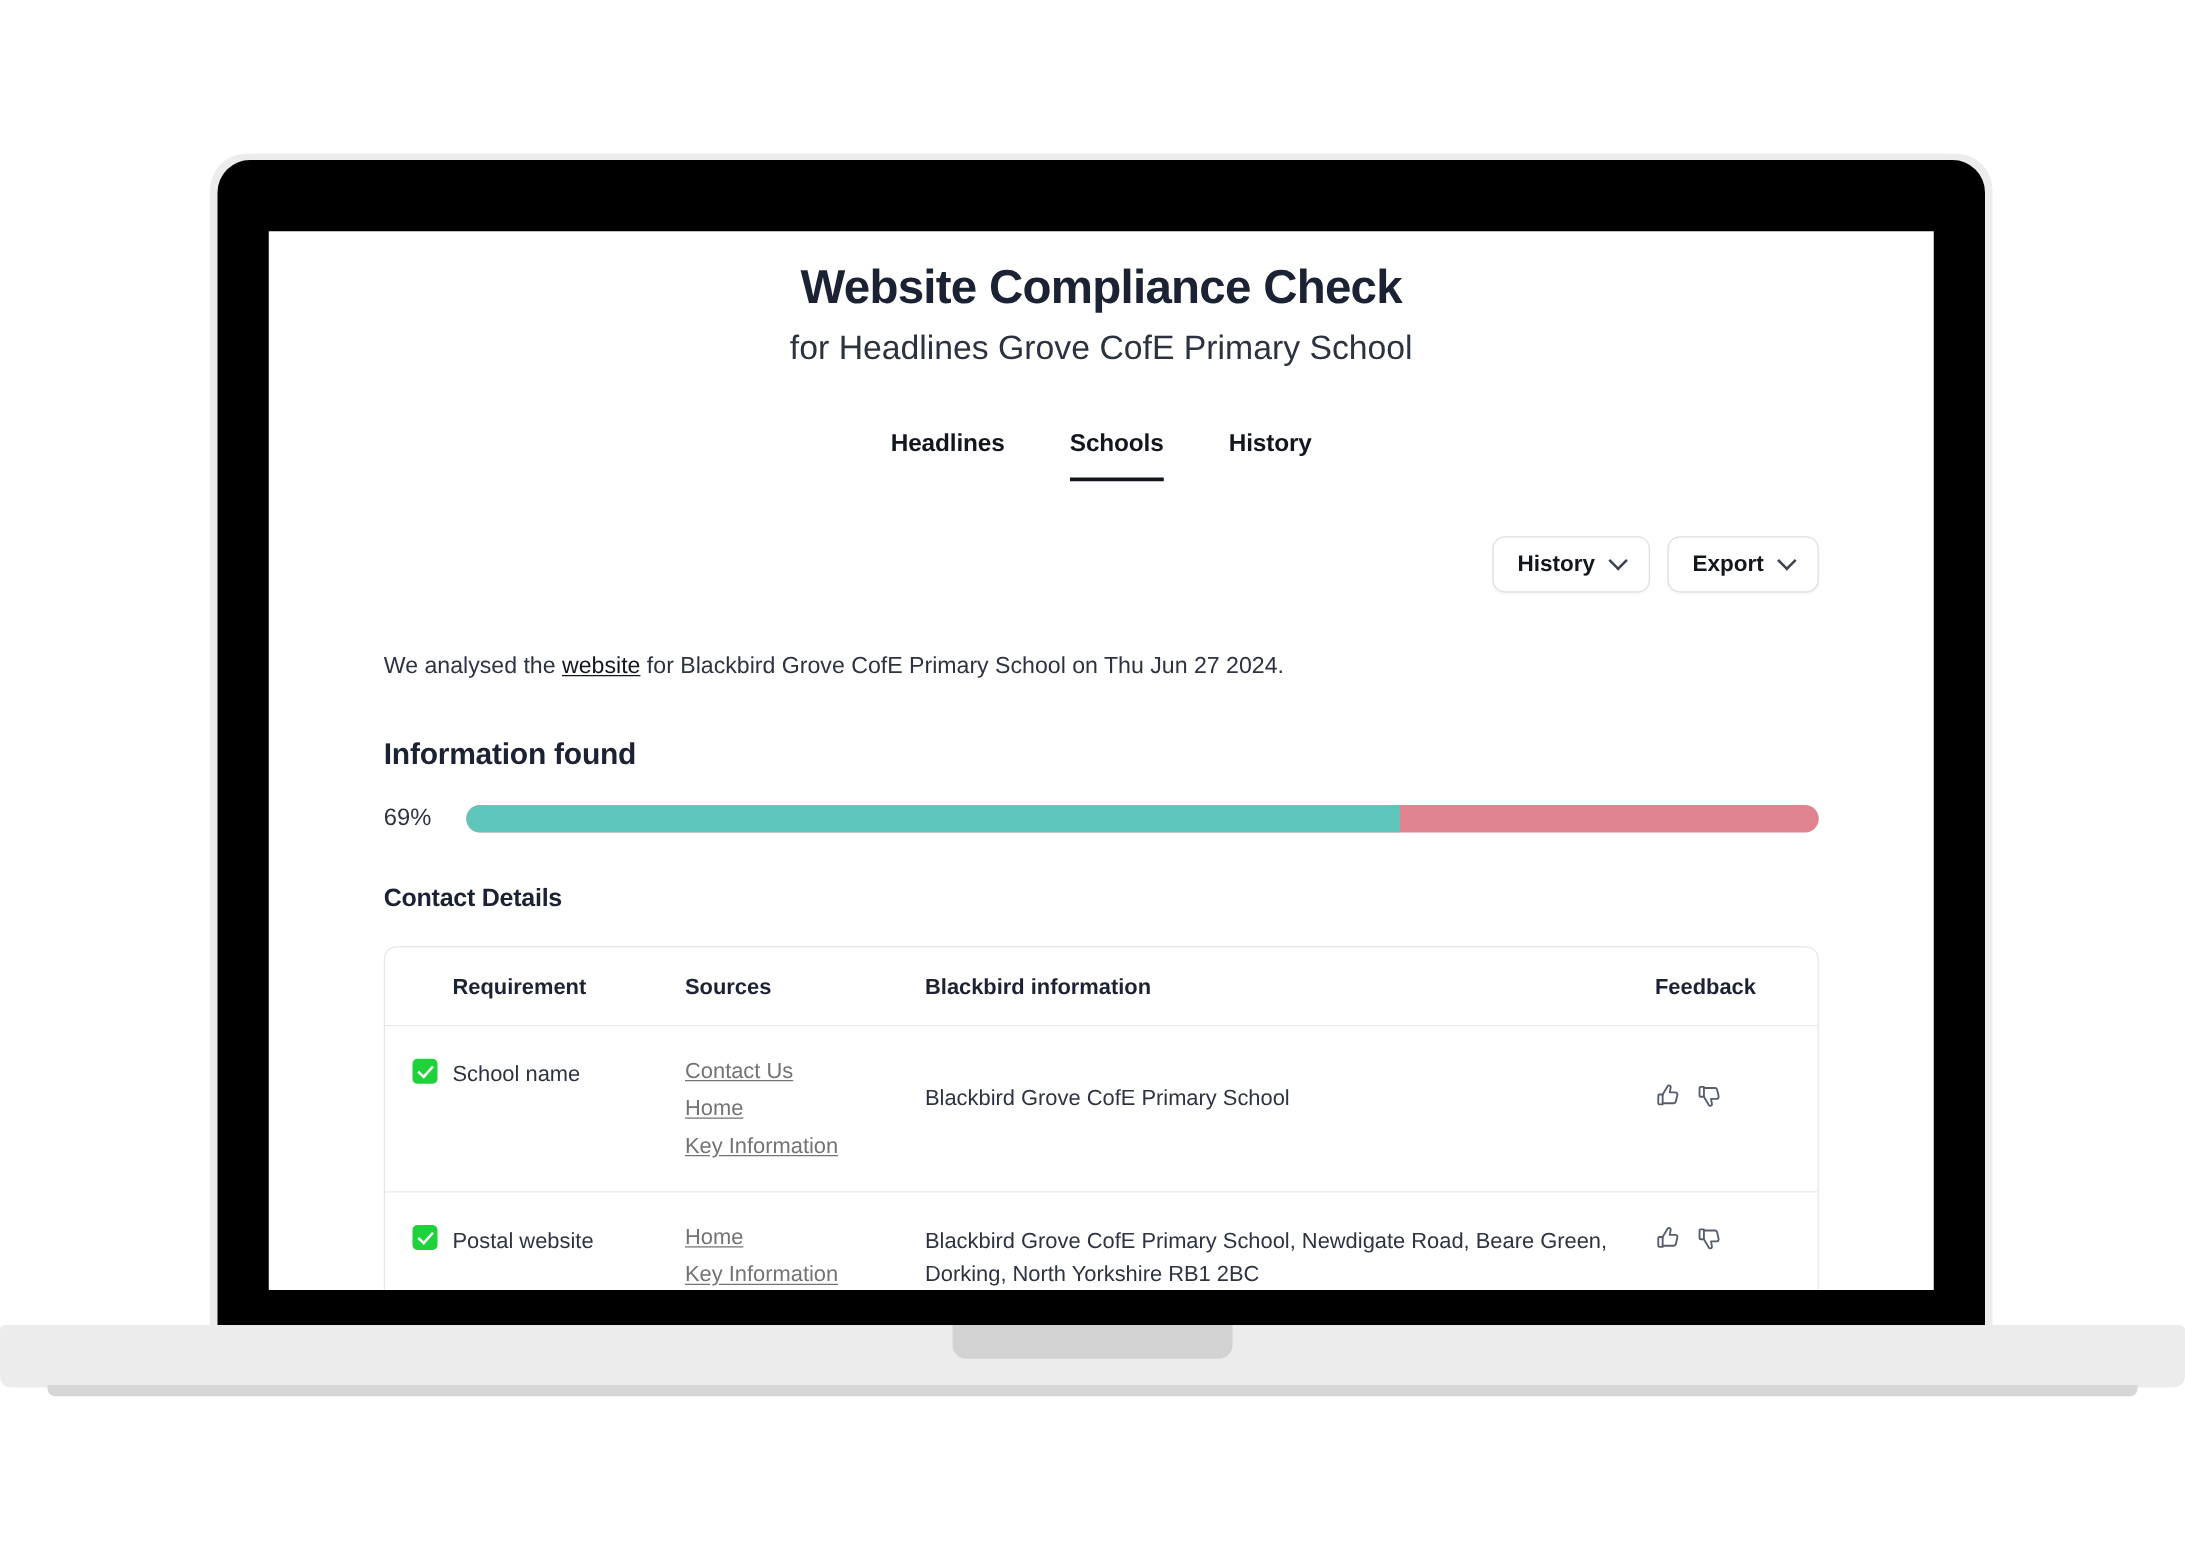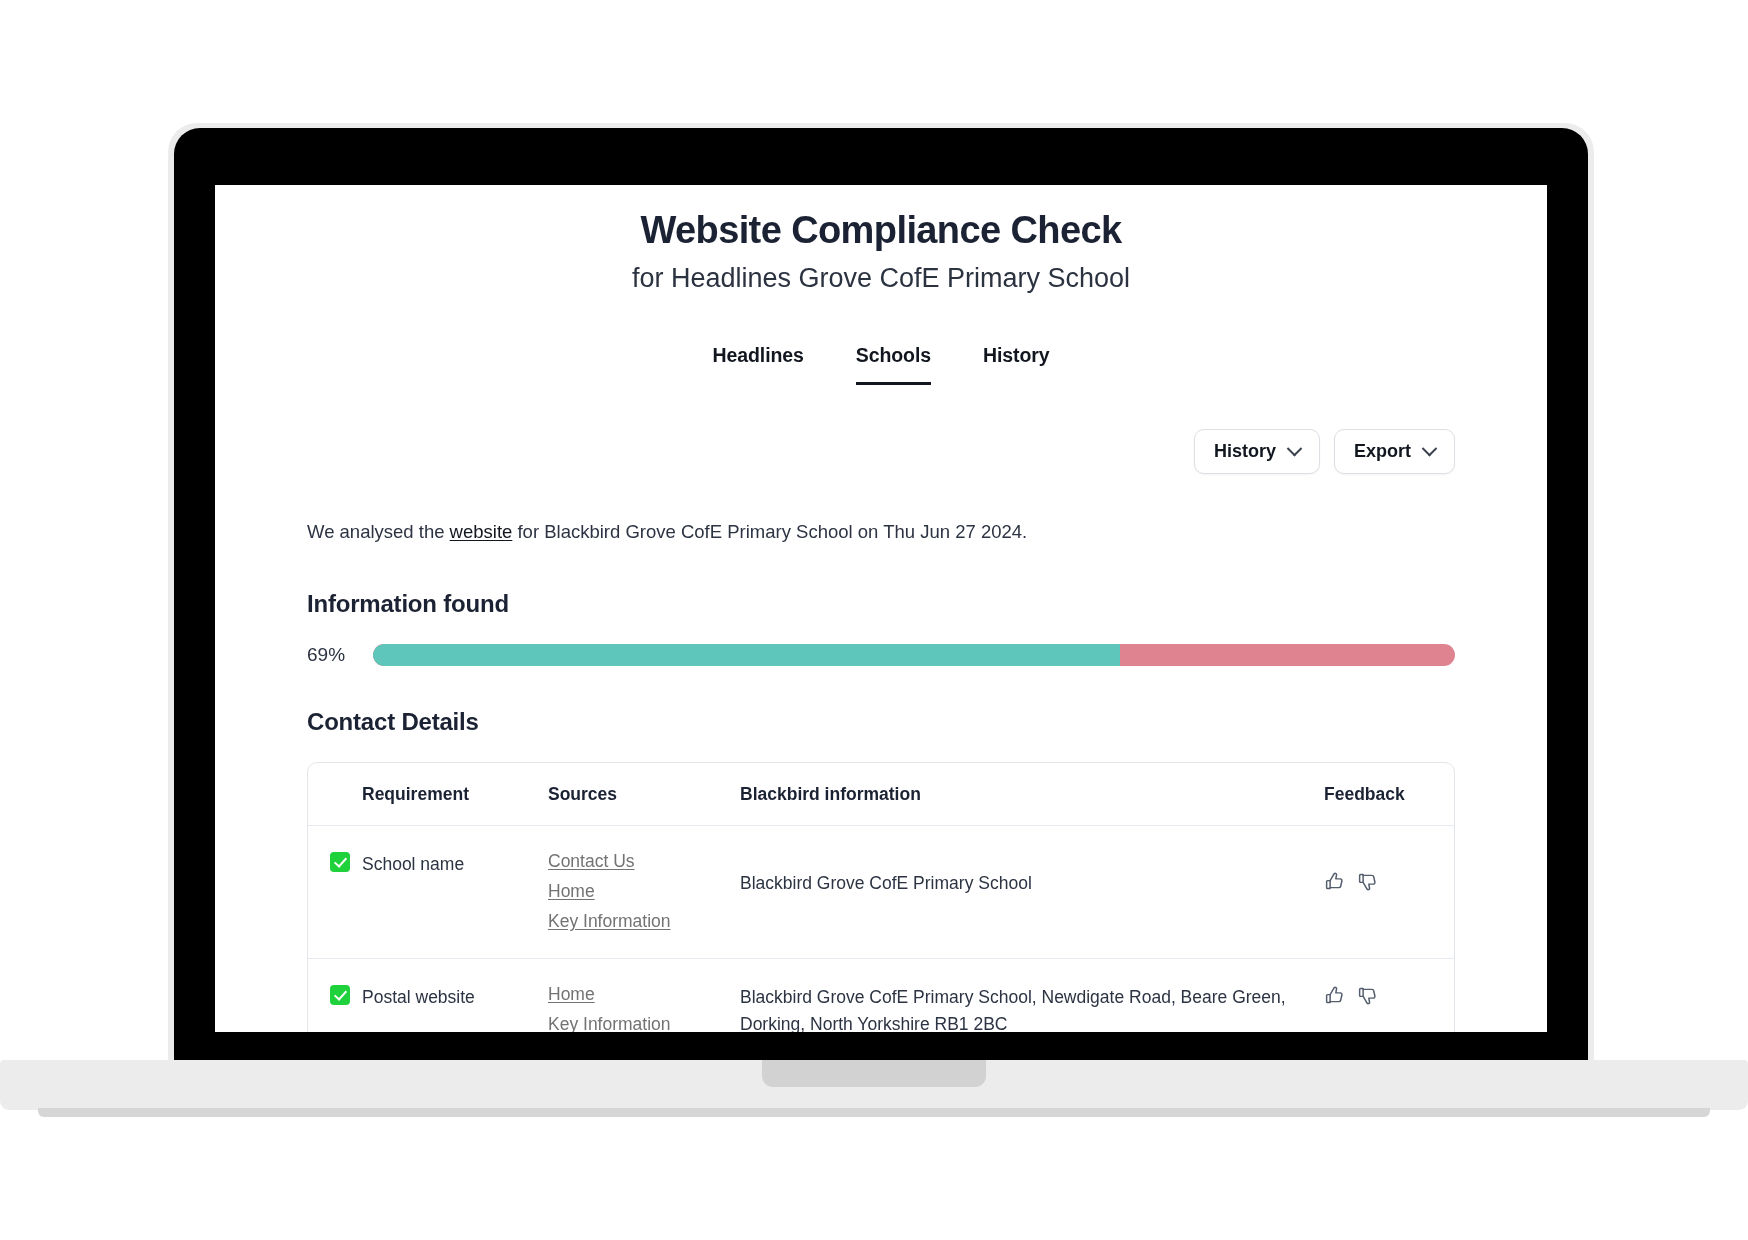--- a/index.html
+++ b/index.html
@@ -151,21 +151,21 @@
   .bar {
     flex: 1;
     height: 22px;
     border-radius: 11px;
     overflow: hidden;
     display: flex;
     background: #e08391;
   }
   .bar-fill { height: 100%; background: #5fc6bb; border-radius: 11px 0 0 11px; }
 
-  .tbl-head { font-size: 24px; font-weight: 700; color: #1b2233; margin-top: 42px; letter-spacing: -0.2px; }
+  .tbl-head { font-size: 20px; font-weight: 700; color: #1b2233; margin-top: 42px; letter-spacing: -0.2px; }
 
   .table {
     margin-top: 26px;
     border: 1px solid #e3e6ea;
     border-radius: 10px;
     overflow: hidden;
     background: #fff;
   }
   .trow { display: flex; align-items: flex-start; }
   .thead .trow { padding: 21px 0 20px 0; }

